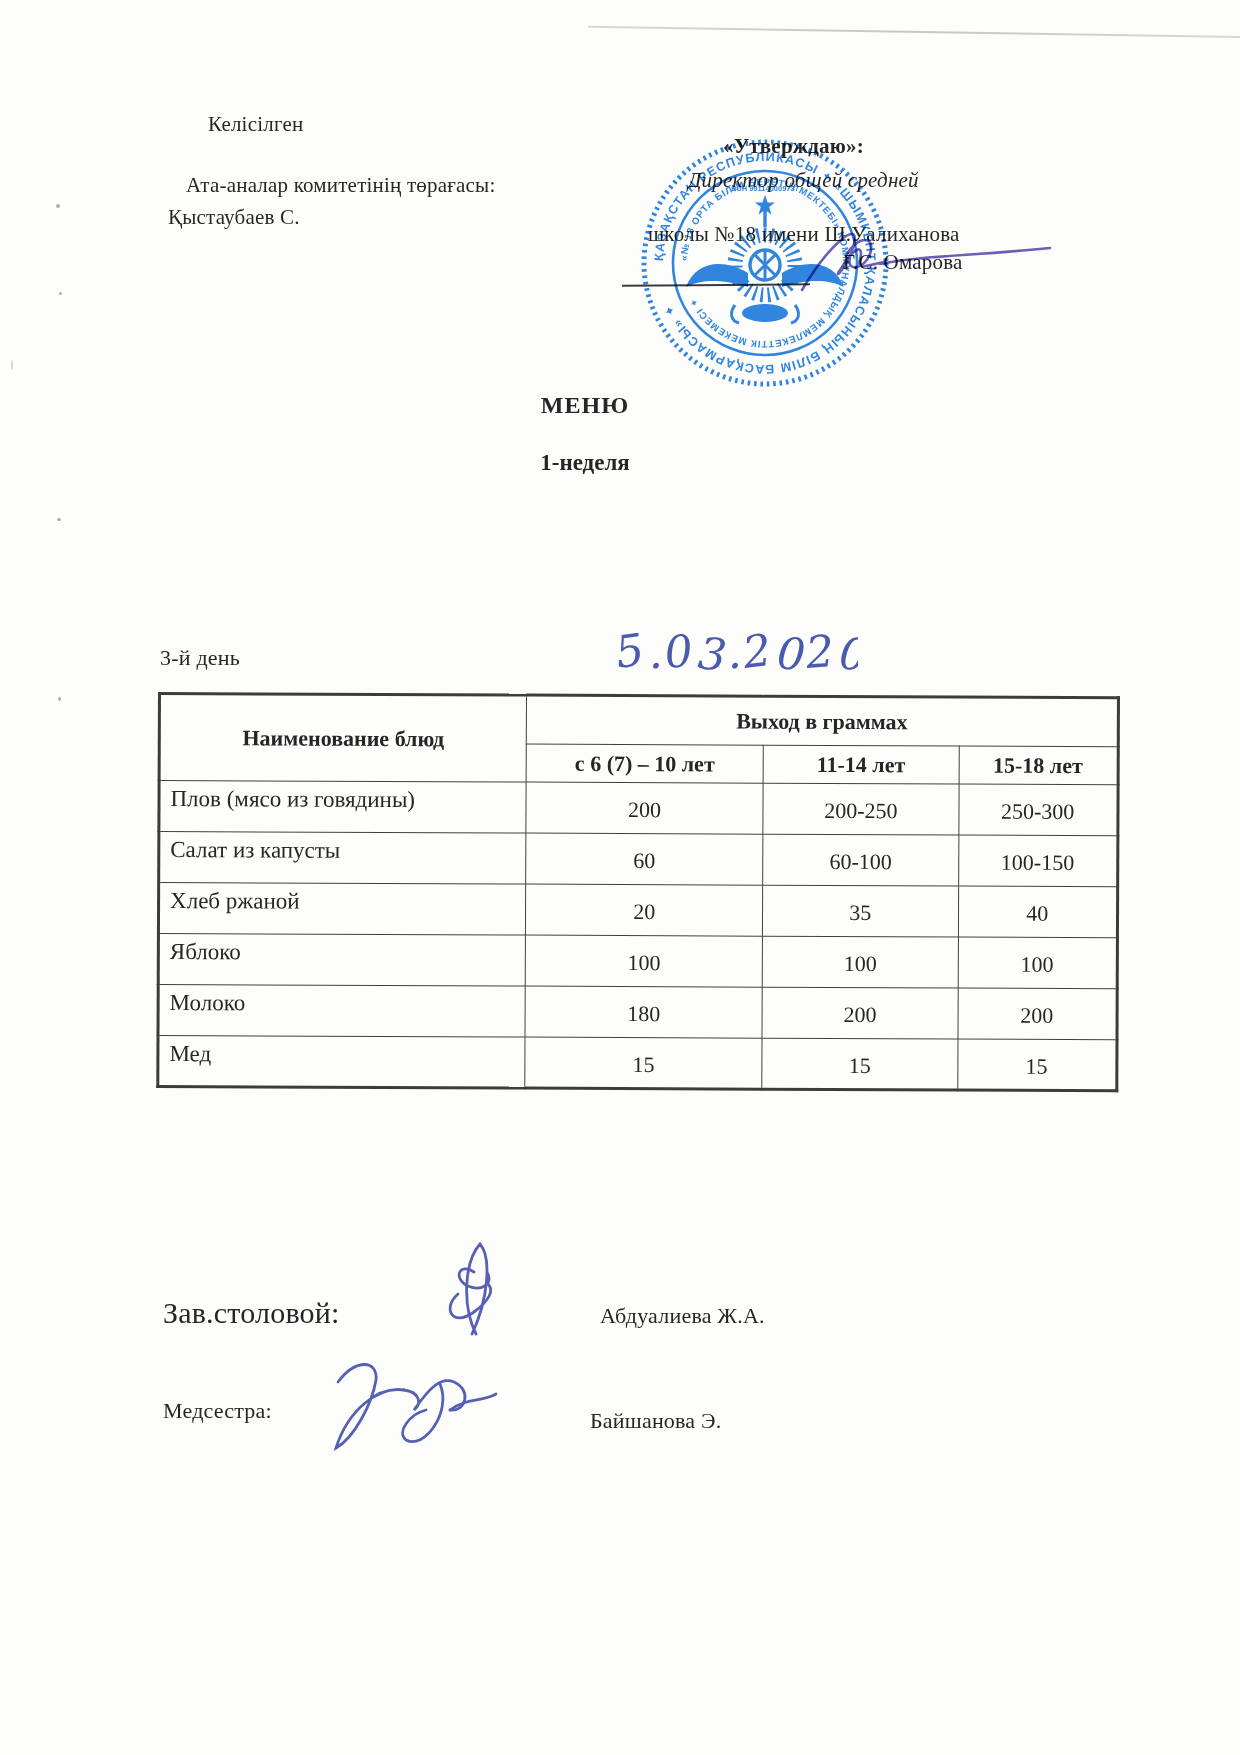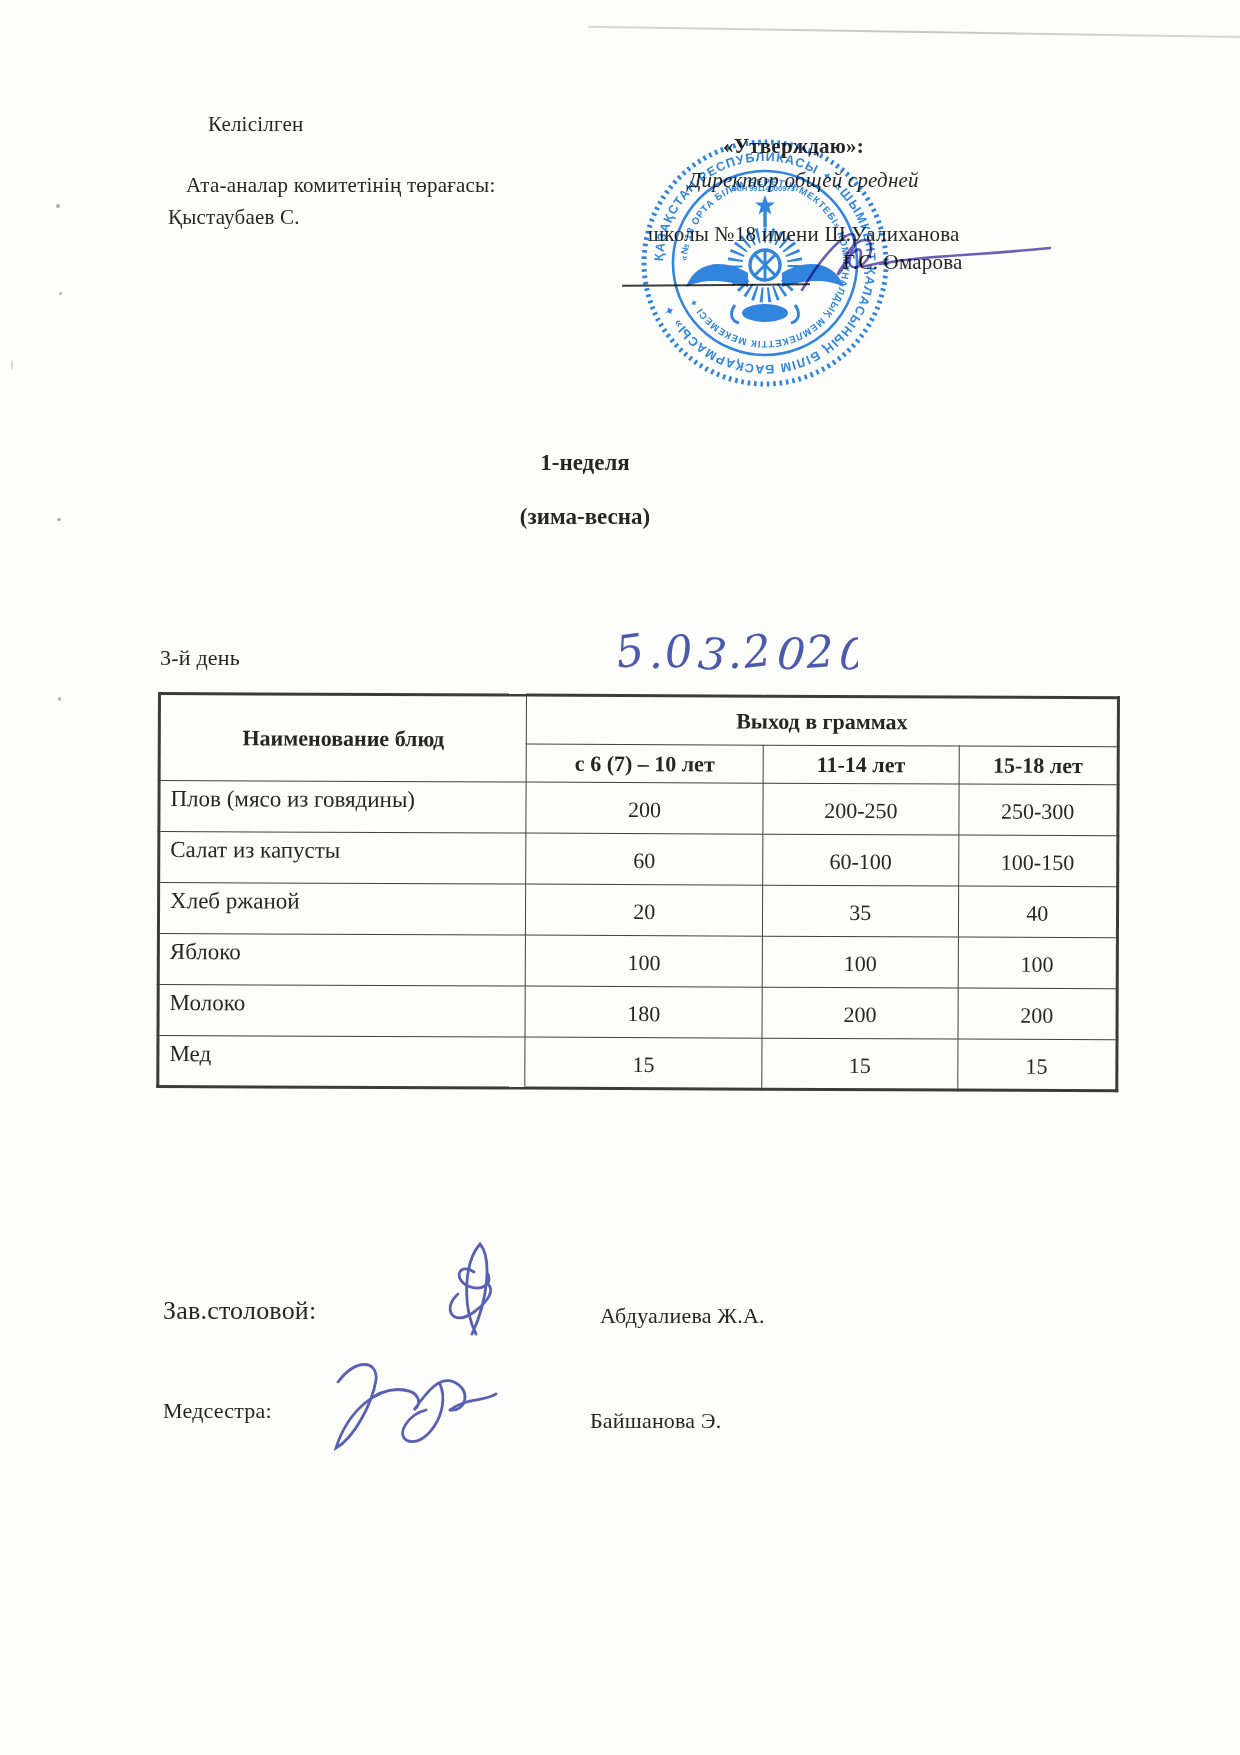--- a/index.html
+++ b/index.html
@@ -112,22 +112,22 @@
       <path d="M -17 8 C -44 -8 -70 -2 -79 22 C -60 12 -36 16 -17 22 Z" fill="#1f7ce0"></path>
       <path d="M 17 8 C 44 -8 70 -2 79 22 C 60 12 36 16 17 22 Z" fill="#1f7ce0"></path>
       <line x1="0" y1="-38" x2="0" y2="-55" stroke="#1f7ce0" stroke-width="3.4"></line>
       <path d="M 0,-70 L 2.6,-62.6 L 10,-62.6 L 4.2,-58 L 6.4,-50.6 L 0,-55 L -6.4,-50.6 L -4.2,-58 L -10,-62.6 L -2.6,-62.6 Z" fill="#1f7ce0"></path>
       <ellipse cx="0" cy="48" rx="23" ry="9" fill="#1f7ce0"></ellipse>
       <path d="M -30 40 C -36 48 -34 56 -26 58" fill="none" stroke="#1f7ce0" stroke-width="3"></path>
       <path d="M 30 40 C 36 48 34 56 26 58" fill="none" stroke="#1f7ce0" stroke-width="3"></path>
     </g>
   </svg>
 
+  <div class="center-wrap title-main" style="top:392px;">МЕНЮ</div>
   <div class="center-wrap title-sub" style="top:450px;">1-неделя</div>
-  <div class="center-wrap title-sub" style="top:504px;">(зима-весна)</div>
 
   <div class="txt" style="left:160px;top:645px;font-size:22px;">3-й день</div>
   <svg class="hand-date" viewBox="0 0 250 80">
     <text x="10" y="54" font-size="44" fill="#4a5aae" font-style="italic" font-family="DejaVu Serif, serif" letter-spacing="3" rotate="-8 0 -5 6 0 -7 5 -4 6 -5">5.03.2020</text>
   </svg>
 
   <div class="menu-table-wrap">
     <table class="menu">
       <colgroup>
         <col style="width:368px">
@@ -180,21 +180,21 @@
         <tr class="data">
           <td class="dish">Мед</td>
           <td class="val">15</td>
           <td class="val">15</td>
           <td class="val">15</td>
         </tr>
       </tbody>
     </table>
   </div>
 
-  <div class="txt" style="left:163px;top:1296px;font-size:26px;">Зав.столовой:</div>
+  <div class="txt" style="left:163px;top:1296px;font-size:30px;">Зав.столовой:</div>
   <svg class="foot-sig" style="left:418px;top:1232px;" width="120" height="115" viewBox="0 0 120 115">
     <g fill="none" stroke="#4a55b0" stroke-width="2.8" stroke-linecap="round" opacity="0.92">
       <path d="M 58 102 C 44 74 46 30 62 12 C 74 26 70 68 54 102"></path>
       <path d="M 40 62 C 24 76 34 96 56 80 C 72 68 76 58 70 52"></path>
       <path d="M 56 40 C 42 30 34 46 50 54 C 64 60 74 52 70 42"></path>
     </g>
   </svg>
   <div class="txt" style="left:600px;top:1303px;font-size:22px;">Абдуалиева Ж.А.</div>
 
   <div class="txt" style="left:163px;top:1398px;font-size:22px;">Медсестра:</div>

